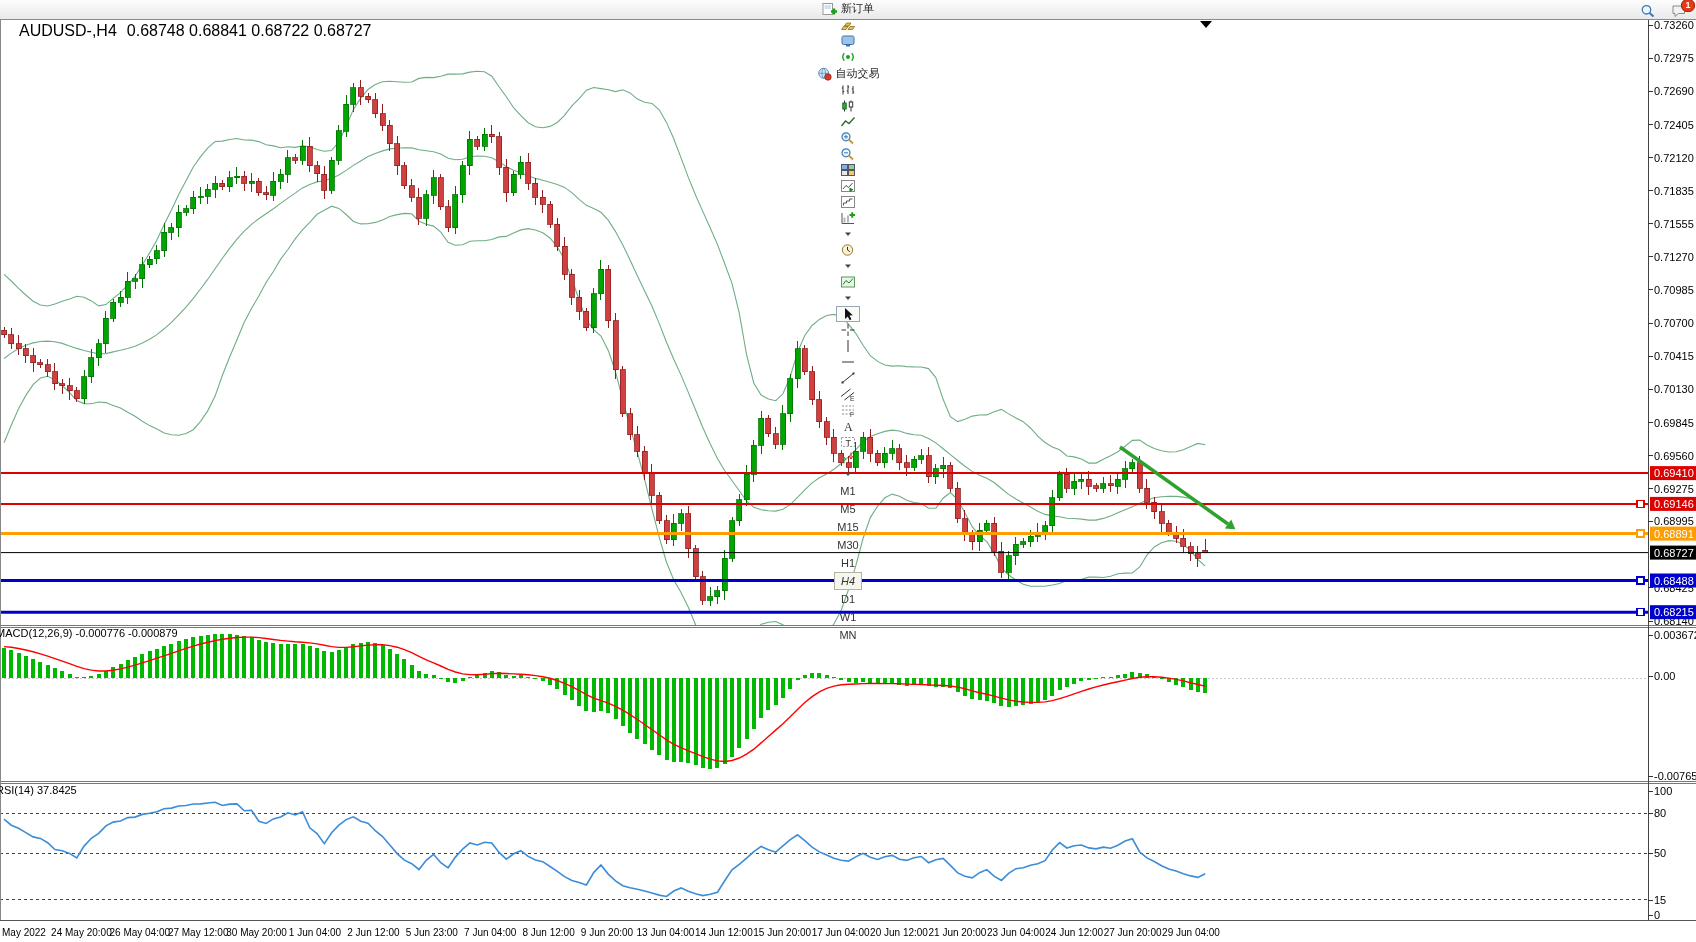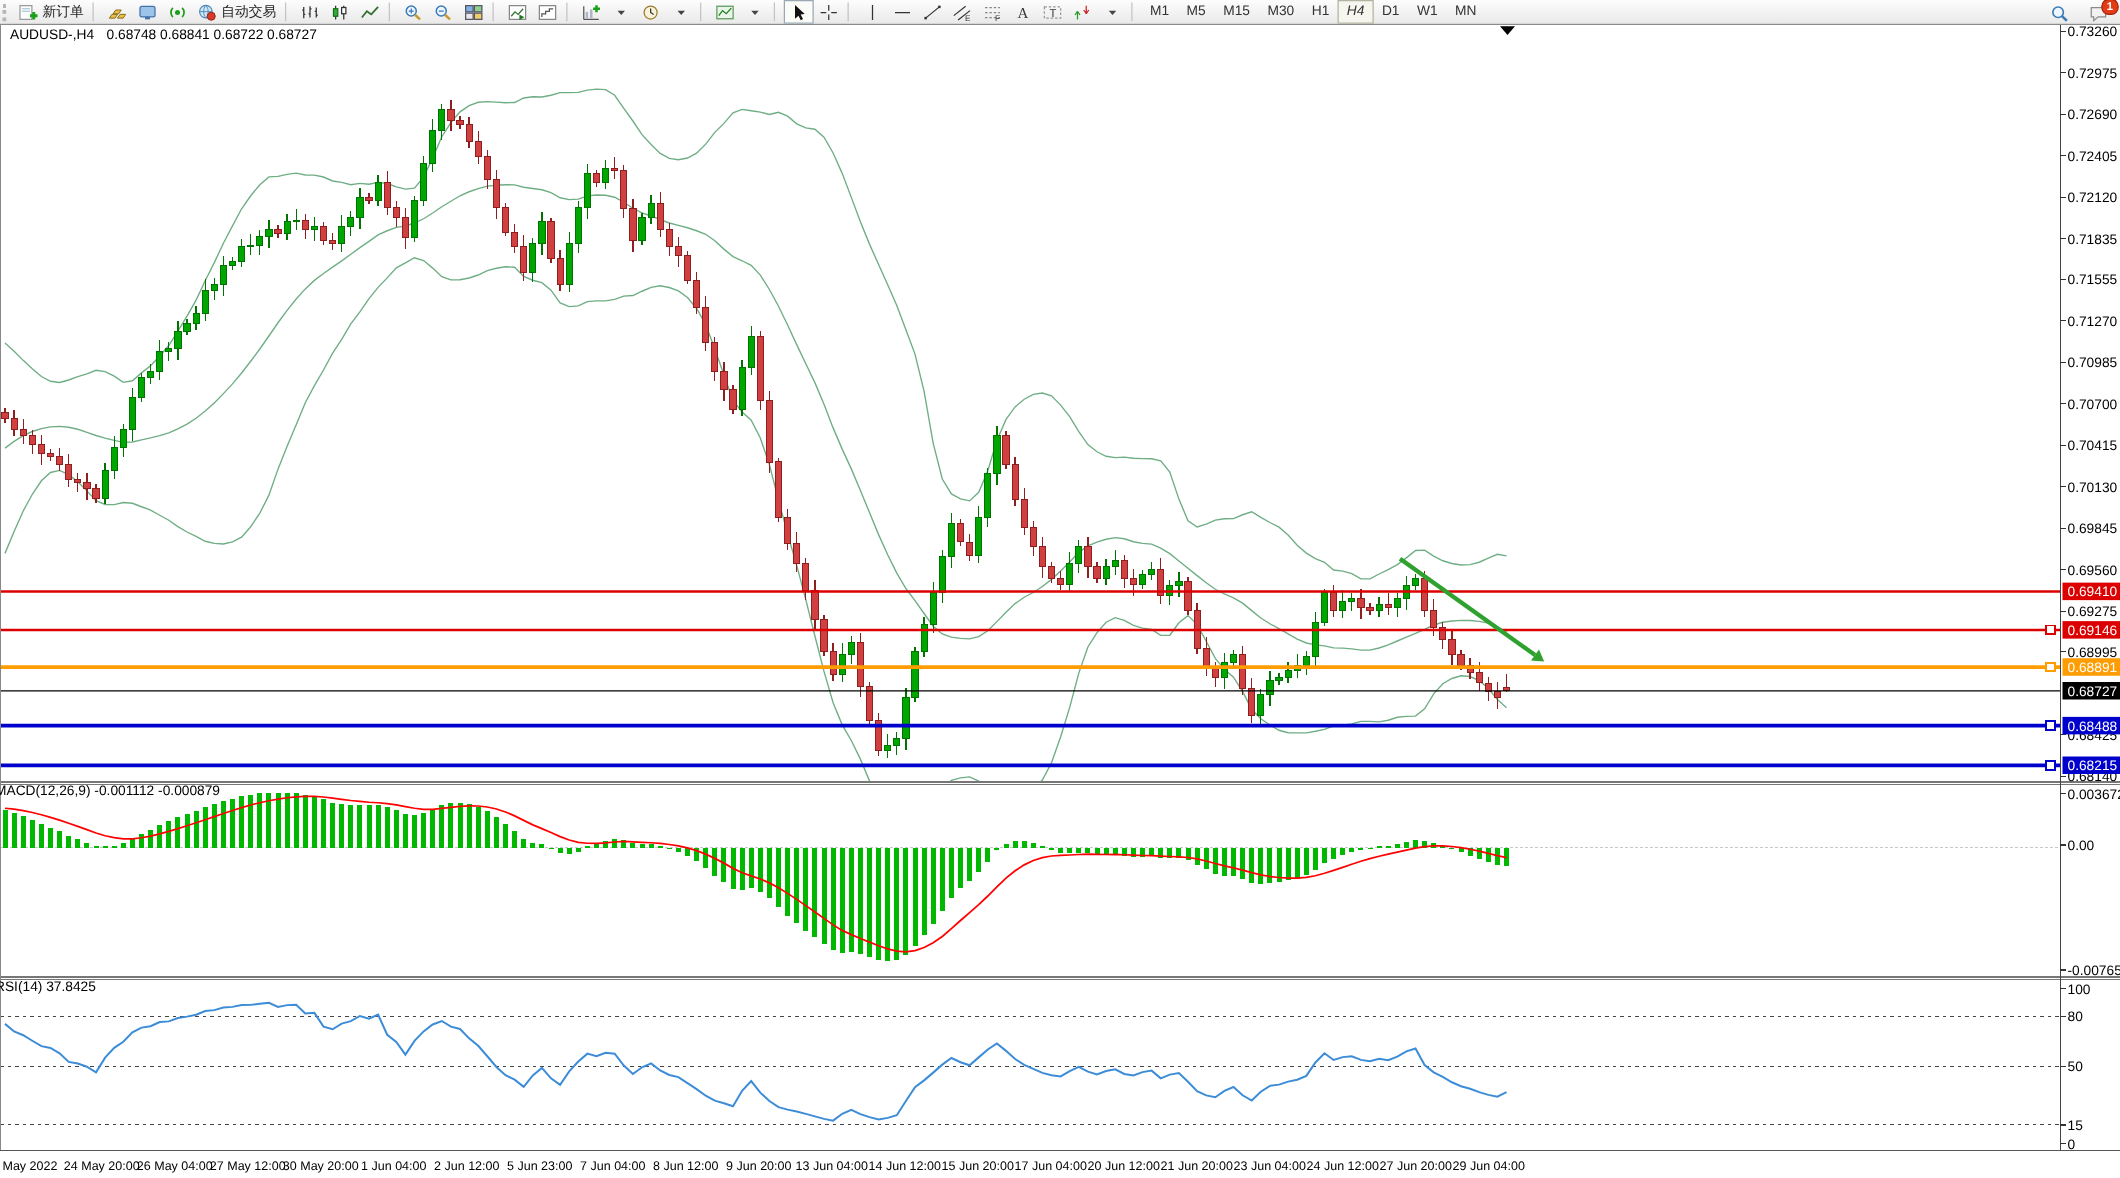--- a/index.html
+++ b/index.html
@@ -1,35 +1,35 @@
 <!DOCTYPE html>
 <html><head>
 <meta charset="utf-8">
 <style>
   html,body{margin:0;padding:0;width:1696px;height:942px;overflow:hidden;background:#fff;
     font-family:"Liberation Sans",sans-serif;}
   .toolbar{position:absolute;top:0;left:0;width:1696px;height:19px;z-index:10;
     background:linear-gradient(#fdfdfd,#e9e9e9);border-bottom:1px solid #8a8a8a;
-    display:flex;align-items:center;}
+    display:flex;align-items:center;flex-direction:column;}
   .tb-grip{width:4px;height:14px;margin:0 2px;border-left:3px dotted #b5b5b5;}
   .tb-sep{width:4px;height:15px;border-left:1px solid #c4c4c4;margin:0 3px;}
   .tb-btn{height:17px;display:flex;align-items:center;gap:3px;padding:0 3px;
     font-size:11px;color:#222;border:1px solid transparent;cursor:default;}
   .tb-btn.pressed{background:#fbfbf8;border:1px solid #9aa8b5;}
   .tb-icon{width:16px;height:14px;display:inline-block;}
   .tb-icon svg{display:block;}
   .tf-btn{height:17px;line-height:16px;padding:0 6px;font-size:11px;color:#333;
     border:1px solid transparent;}
   .tf-btn.pressed{background:#f6f6ef;border:1px solid #b3b3a0;font-style:italic;}
   .tb-right{position:absolute;right:5px;top:1px;display:flex;align-items:center;gap:7px;}
   .tb-badge-wrap{position:relative;}
   .tb-badge{position:absolute;top:-3px;right:-5px;min-width:8px;height:11px;padding:0 2px;
     background:#e23c16;border:1px solid #a5220a;border-radius:6px;color:#fff;font-size:9px;
     line-height:11px;text-align:center;font-weight:bold;}
-  .chart-title{position:absolute;left:8px;top:22px;z-index:5;font-size:11px;color:#000;
+  .chart-title{position:absolute;left:19px;top:22px;z-index:5;font-size:16px;color:#000;
     white-space:nowrap;}
   .chart-title .sym{margin-right:10px;}
   .ind-label{position:absolute;z-index:5;font-size:11px;color:#000;white-space:nowrap;}
   #macd-label{left:-4px;top:627px;}
   #rsi-label{left:-4px;top:784px;}
   #chart-svg{position:absolute;left:0;top:0;z-index:1;}
 </style>
 </head>
 <body>
 
@@ -320,21 +320,21 @@
       </div>
     </div>
   </div>
 
 <div class="chart-title">
   <span class="sym">AUDUSD-,H4</span><span>0.68748 0.68841 0.68722 0.68727</span>
 </div>
 
 <div class="ind-label" id="macd-label">
   <span>MACD(12,26,9)</span>
-  <span>-0.001112</span>
+  <span>-0.000776</span>
   <span>-0.000879</span>
 </div>
 
 <div class="ind-label" id="rsi-label">
   <span>RSI(14)</span>
   <span>37.8425</span>
 </div>
 
 <svg id="chart-svg" width="1696" height="942">
     <defs>

